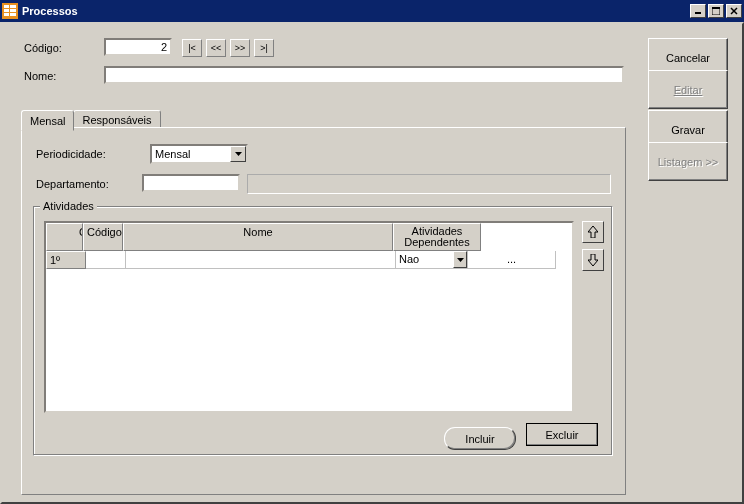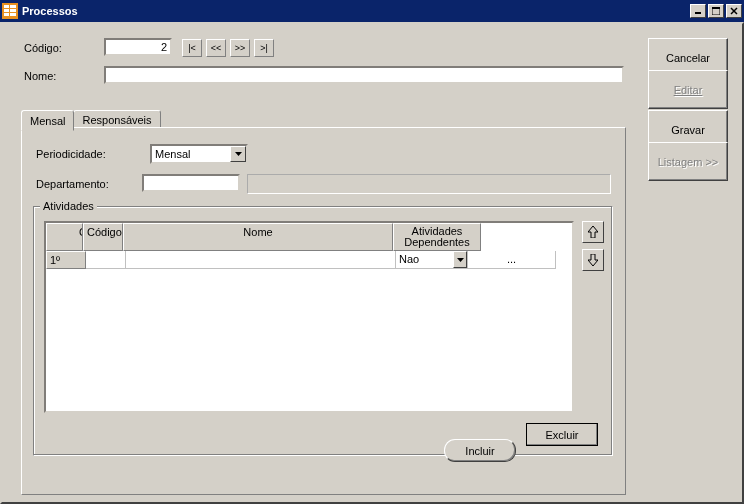--- a/index.html
+++ b/index.html
@@ -303,20 +303,20 @@
             <svg width="10" height="12">
               <polygon points="5,0 10,6 7,6 7,12 3,12 3,6 0,6" fill="none" stroke="black"></polygon>
             </svg>
           </div>
         <div class="updown" style="left:548px; top:42px;">
             <svg width="10" height="12">
               <polygon points="5,12 10,6 7,6 7,0 3,0 3,6 0,6" fill="none" stroke="black"></polygon>
             </svg>
           </div>
 
-        <div class="smallbtn" style="left:410px; top:232px; width:72px;border-radius:11px;">Incluir</div>
+        <div class="smallbtn" style="left:410px; top:220px; width:72px;border-radius:11px;">Incluir</div>
         <div class="smallbtn default" style="left:492px; top:216px; width:72px;">Excluir</div>
       </div>
 
     </div>
 
   </div>
 </div>
 
 </body></html>

